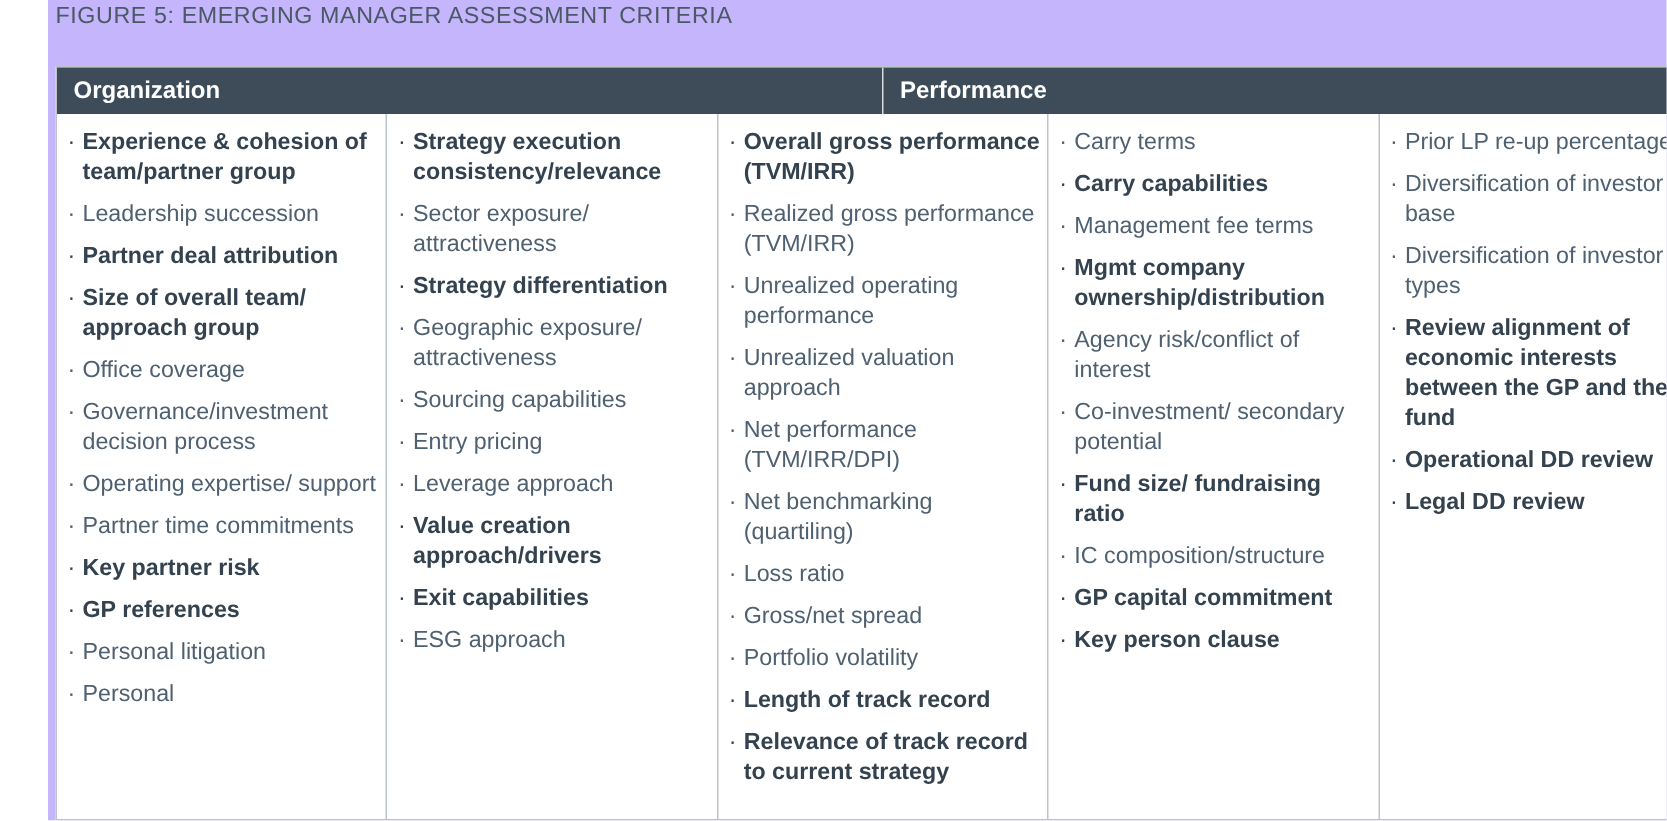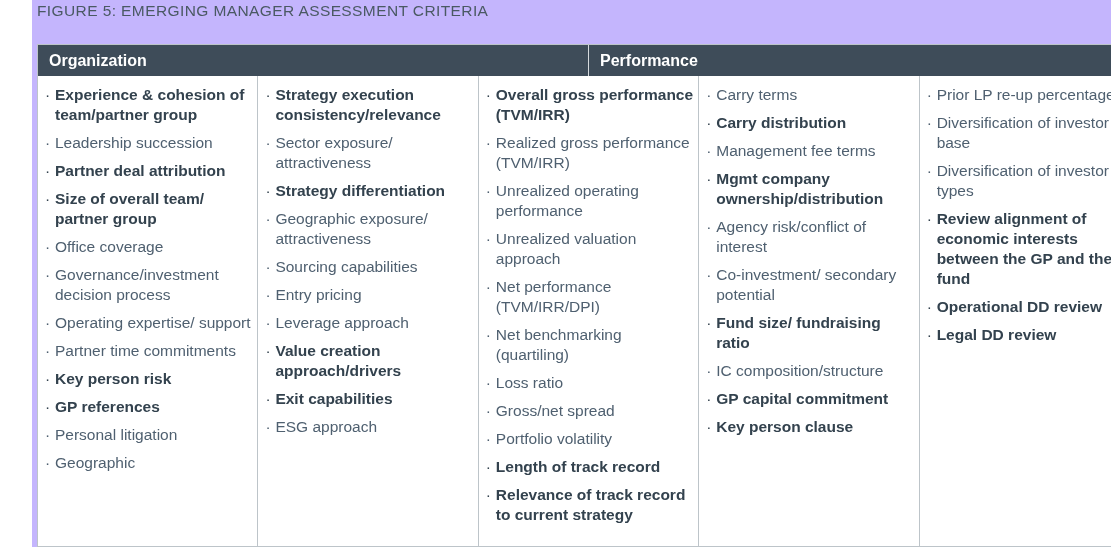--- a/index.html
+++ b/index.html
@@ -93,53 +93,53 @@
           <div class="item">
             <span class="bullet">·</span>
             <span class="item-text">Leadership succession</span>
           </div>
           <div class="item bold">
             <span class="bullet">·</span>
             <span class="item-text">Partner deal attribution</span>
           </div>
           <div class="item bold">
             <span class="bullet">·</span>
-            <span class="item-text">Size of overall team/ partner group</span>
+            <span class="item-text">Size of overall team/ approach group</span>
           </div>
           <div class="item">
             <span class="bullet">·</span>
             <span class="item-text">Office coverage</span>
           </div>
           <div class="item">
             <span class="bullet">·</span>
             <span class="item-text">Governance/investment decision process</span>
           </div>
           <div class="item">
             <span class="bullet">·</span>
             <span class="item-text">Operating expertise/ support</span>
           </div>
           <div class="item">
             <span class="bullet">·</span>
             <span class="item-text">Partner time commitments</span>
           </div>
           <div class="item bold">
             <span class="bullet">·</span>
-            <span class="item-text">Key person risk</span>
+            <span class="item-text">Key partner risk</span>
           </div>
           <div class="item bold">
             <span class="bullet">·</span>
             <span class="item-text">GP references</span>
           </div>
           <div class="item">
             <span class="bullet">·</span>
             <span class="item-text">Personal litigation</span>
           </div>
           <div class="item">
             <span class="bullet">·</span>
-            <span class="item-text">Geographic</span>
+            <span class="item-text">Personal</span>
           </div>
         </div>
         <div class="body-cell">
           <div class="item bold">
             <span class="bullet">·</span>
             <span class="item-text">Strategy execution consistency/relevance</span>
           </div>
           <div class="item">
             <span class="bullet">·</span>
             <span class="item-text">Sector exposure/ attractiveness</span>
@@ -223,21 +223,21 @@
             <span class="item-text">Relevance of track record to current strategy</span>
           </div>
         </div>
         <div class="body-cell">
           <div class="item">
             <span class="bullet">·</span>
             <span class="item-text">Carry terms</span>
           </div>
           <div class="item bold">
             <span class="bullet">·</span>
-            <span class="item-text">Carry distribution</span>
+            <span class="item-text">Carry capabilities</span>
           </div>
           <div class="item">
             <span class="bullet">·</span>
             <span class="item-text">Management fee terms</span>
           </div>
           <div class="item bold">
             <span class="bullet">·</span>
             <span class="item-text">Mgmt company ownership/distribution</span>
           </div>
           <div class="item">

